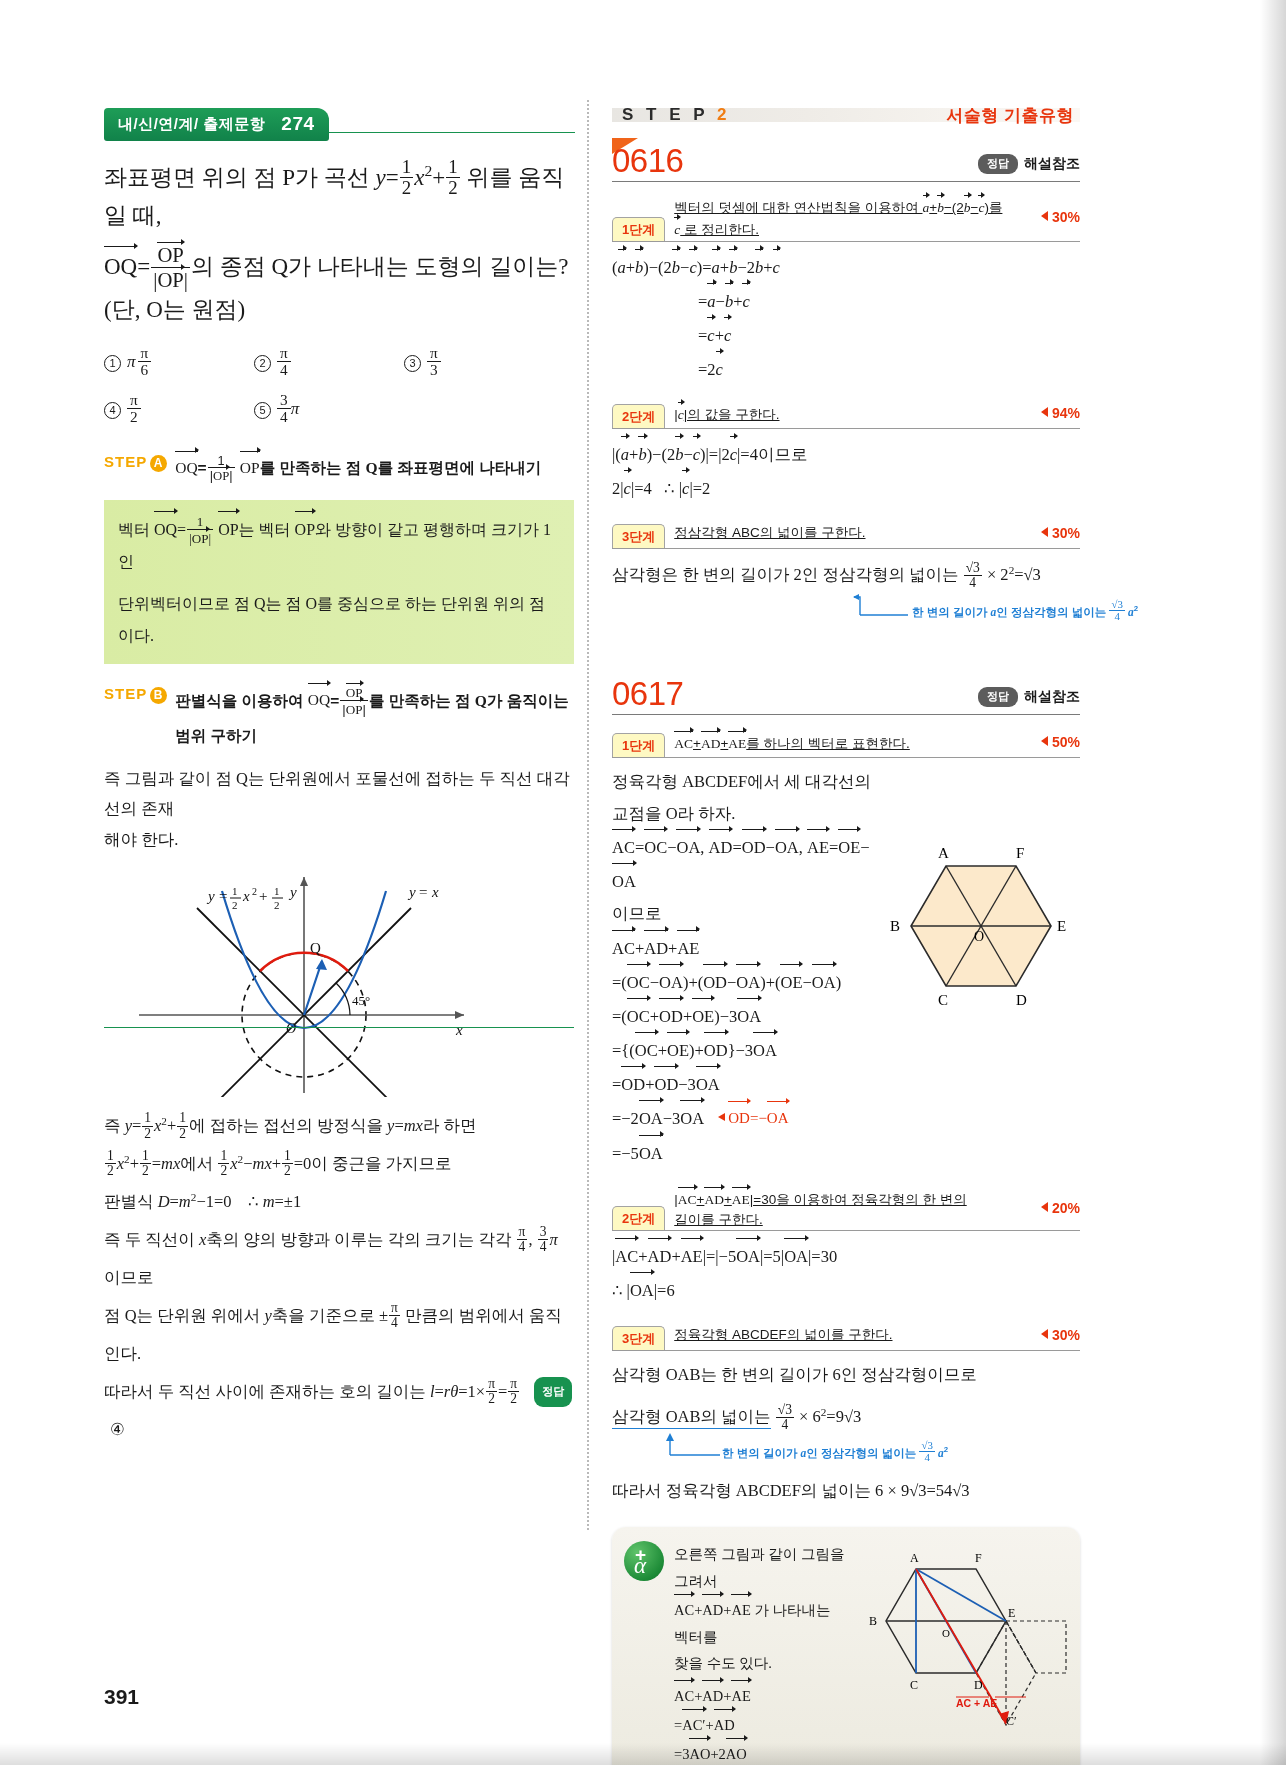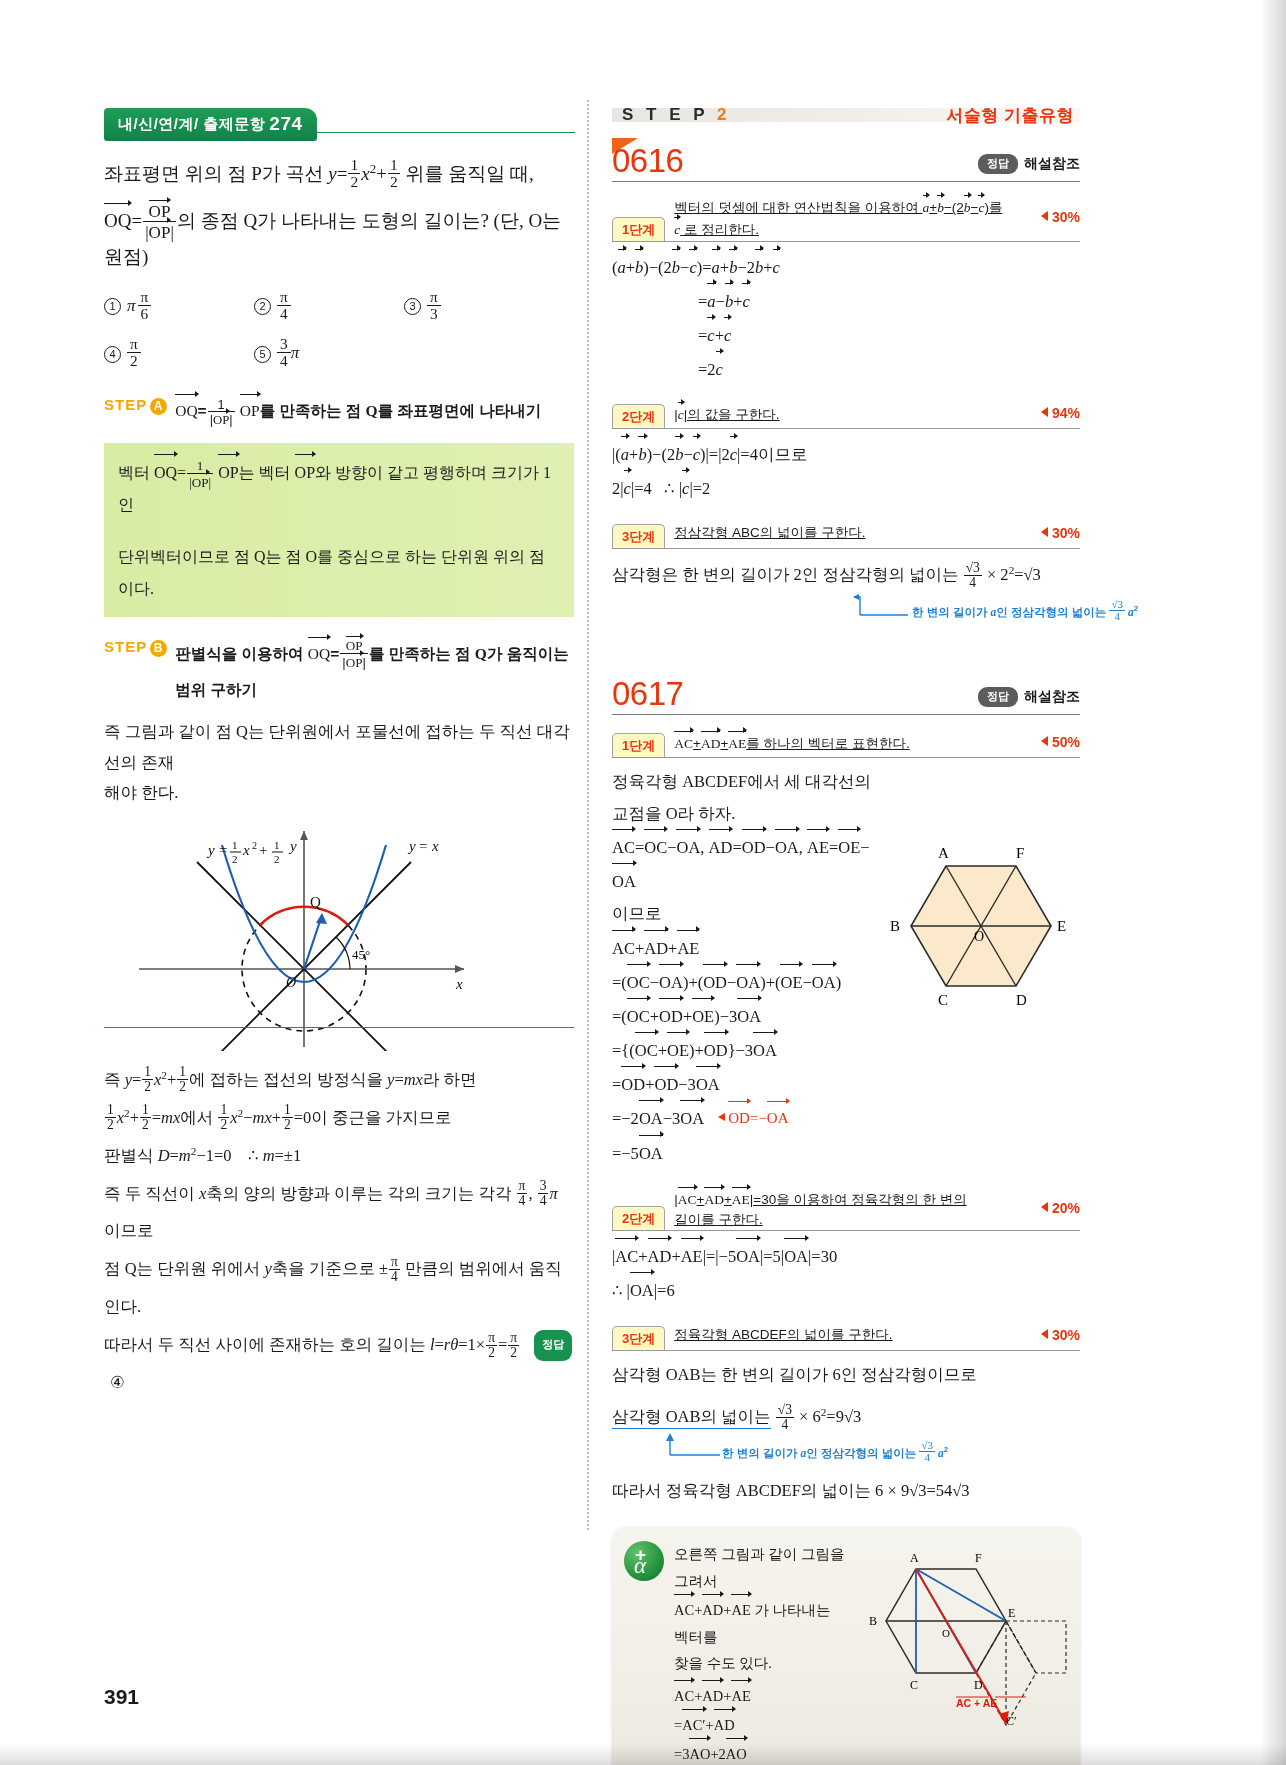--- a/index.html
+++ b/index.html
@@ -52,32 +52,32 @@
     font-weight: bold;
     font-size: 15px;
     padding: 5px 14px 6px 14px;
     border-radius: 4px 12px 3px 3px;
     letter-spacing: 0.5px;
     position: relative;
     white-space: nowrap;
   }
   .naeshin-tab .num {
     font-size: 19px;
-    margin-left: 4px;
+    margin-left: 16px;
     vertical-align: -1px;
   }
   .tab-rule {
     position: absolute;
     left: 290px; top: 132px;
     width: 285px; height: 0;
     border-top: 1.6px solid #17924f;
   }
 
   .qtext {
-    font-size: 19px;
+    font-size: 23px;
     line-height: 1.55;
     margin-top: 16px;
   }
   .qtext .ln { margin-bottom: 2px; display: block; }
 
   
   .mi { font-family: "Liberation Serif", serif; font-style: italic; }
   .mr { font-family: "Liberation Serif", serif; font-style: normal; }
   .frac {
     display: inline-block;
@@ -459,21 +459,21 @@
       <div class="step-text">
         <span class="vec mr" style="font-weight:normal;">OQ</span>=<span class="frac" style="vertical-align:-0.62em;font-weight:normal;"><span class="num">1</span><span class="den">|<span class="vec mr">OP</span>|</span></span> <span class="vec mr" style="font-weight:normal;">OP</span>를 만족하는 점 <span class="mr">Q</span>를 좌표평면에 나타내기
       </div>
     </div>
 
     
     <div class="green-box">
       <div>
         벡터 <span class="vec mr">OQ</span>=<span class="frac" style="vertical-align:-0.62em;"><span class="num">1</span><span class="den">|<span class="vec mr">OP</span>|</span></span> <span class="vec mr">OP</span>는 벡터 <span class="vec mr">OP</span>와 방향이 같고 평행하며 크기가 1인
       </div>
-      <div style="margin-top:20px;">
+      <div style="margin-top:10px;">
         단위벡터이므로 점 Q는 점 O를 중심으로 하는 단위원 위의 점이다.
       </div>
     </div>
 
     
     <div class="step-line" style="margin-top:20px;">
       <div class="step-badge"><span>STEP</span><span class="step-circle">B</span></div>
       <div class="step-text">
         판별식을 이용하여 <span class="vec mr" style="font-weight:normal;">OQ</span>=<span class="frac" style="vertical-align:-0.62em;font-weight:normal;font-size:0.85em;"><span class="num"><span class="vec mr">OP</span></span><span class="den">|<span class="vec mr">OP</span>|</span></span>를 만족하는 점 <span class="mr">Q</span>가 움직이는
         <div style="margin-top:6px;">범위 구하기</div>

